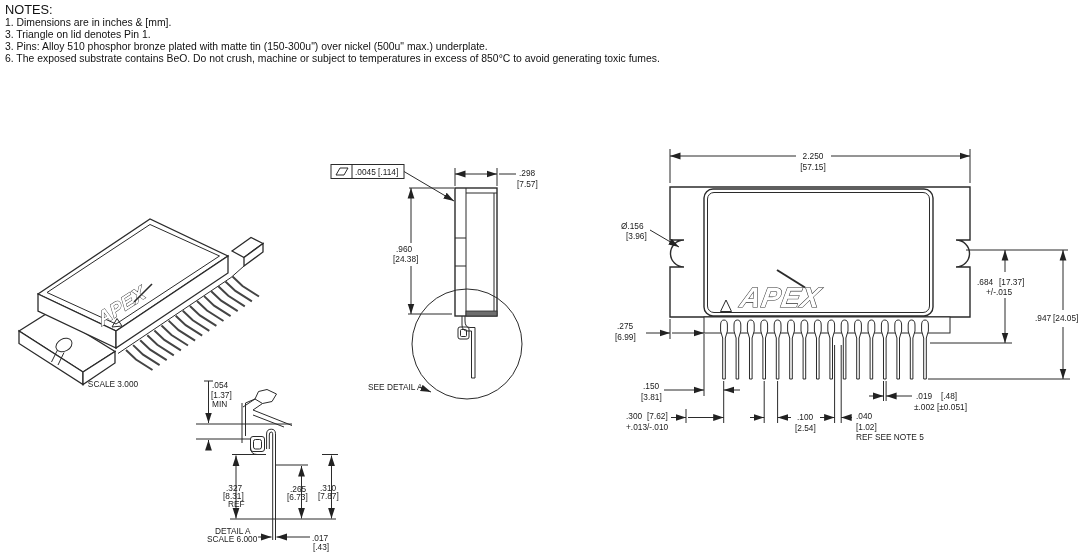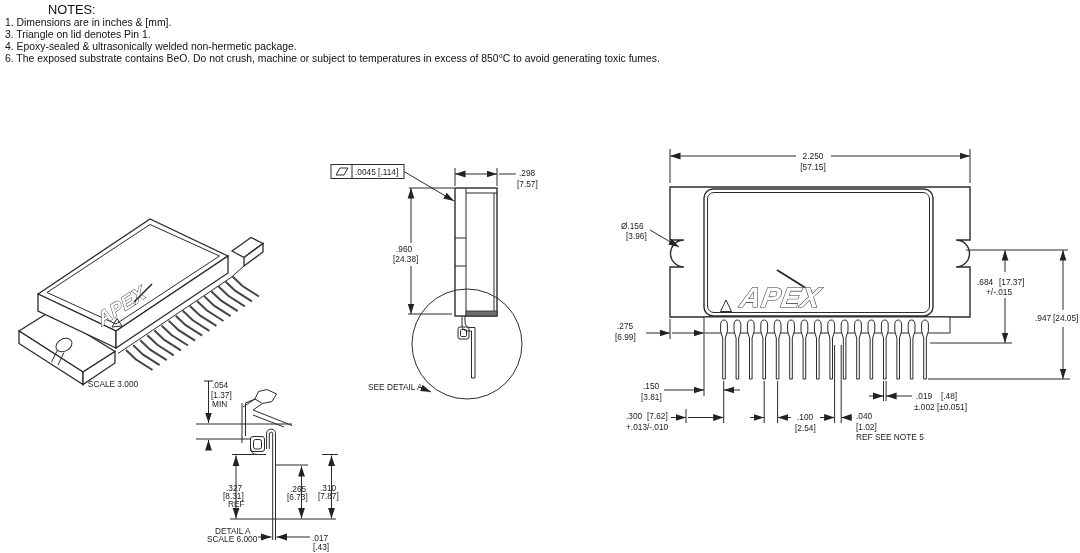--- a/index.html
+++ b/index.html
@@ -1,40 +1,40 @@
 <!DOCTYPE html>
 <html><head>
 <meta charset="utf-8">
 <style>
   html,body{margin:0;padding:0;background:#fff;}
   .canvas{position:relative;width:1080px;height:553px;background:#fff;overflow:hidden;
           font-family:"Liberation Sans",sans-serif;color:#111;}
   .notes{position:absolute;left:5px;top:3px;font-size:10.4px;line-height:11.9px;color:#111;}
-  .notes .hd{font-size:12.8px;line-height:14px;margin-left:43px;}
+  .notes .hd{font-size:12.8px;line-height:14px;}
   svg{position:absolute;left:0;top:0;}
   .ln{stroke:#2b2b2b;stroke-width:1;fill:none;}
   .lnT{stroke:#2b2b2b;stroke-width:1.4;fill:none;}
   .wh{fill:#ffffff;stroke:#2b2b2b;stroke-width:1.3;}
   .whn{fill:#ffffff;stroke:#2b2b2b;stroke-width:1;}
   .dk{fill:#6e6e6e;stroke:#2b2b2b;stroke-width:.8;}
   text{font-family:"Liberation Sans",sans-serif;fill:#1a1a1a;}
   .dt{font-size:8.3px;}
   .ctr{text-anchor:middle;}
   .logo{font-weight:bold;font-style:italic;fill:#fff;stroke:#333;paint-order:stroke;}
 </style>
 </head>
 <body>
 
 <div class="canvas">
 
   <div class="notes">
     <div class="hd">NOTES:</div>
     <div>1. Dimensions are in inches &amp; [mm].</div>
     <div>3. Triangle on lid denotes Pin 1.</div>
-    <div>4. Epoxy-sealed &amp; ultrasonically welded non-hermetic package.</div>
+    <div>3. Pins: Alloy 510 phosphor bronze plated with matte tin (150-300u") over nickel (500u" max.) underplate.</div>
     <div>6. The exposed substrate contains BeO. Do not crush, machine or subject to temperatures in excess of 850°C to avoid generating toxic fumes.</div>
   </div>
 
   <svg width="1080" height="453" viewBox="0 100 1080 453" style="top:100px">
     <defs>
       <marker id="ae" markerUnits="userSpaceOnUse" markerWidth="12" markerHeight="9" refX="10.5" refY="4" orient="auto-start-reverse">
         <path d="M10.5,4 L0,0.6 L0,7.4 Z" fill="#222"></path>
       </marker>
       <path id="pinF" class="whn" d="M -3.4 325 Q -3.4 320 0 320 Q 3.4 320 3.4 325 L 3.4 331 L 1.3 338 L 1.3 379 L -1.3 379 L -1.3 338 L -3.4 331 Z"></path>
     </defs>

